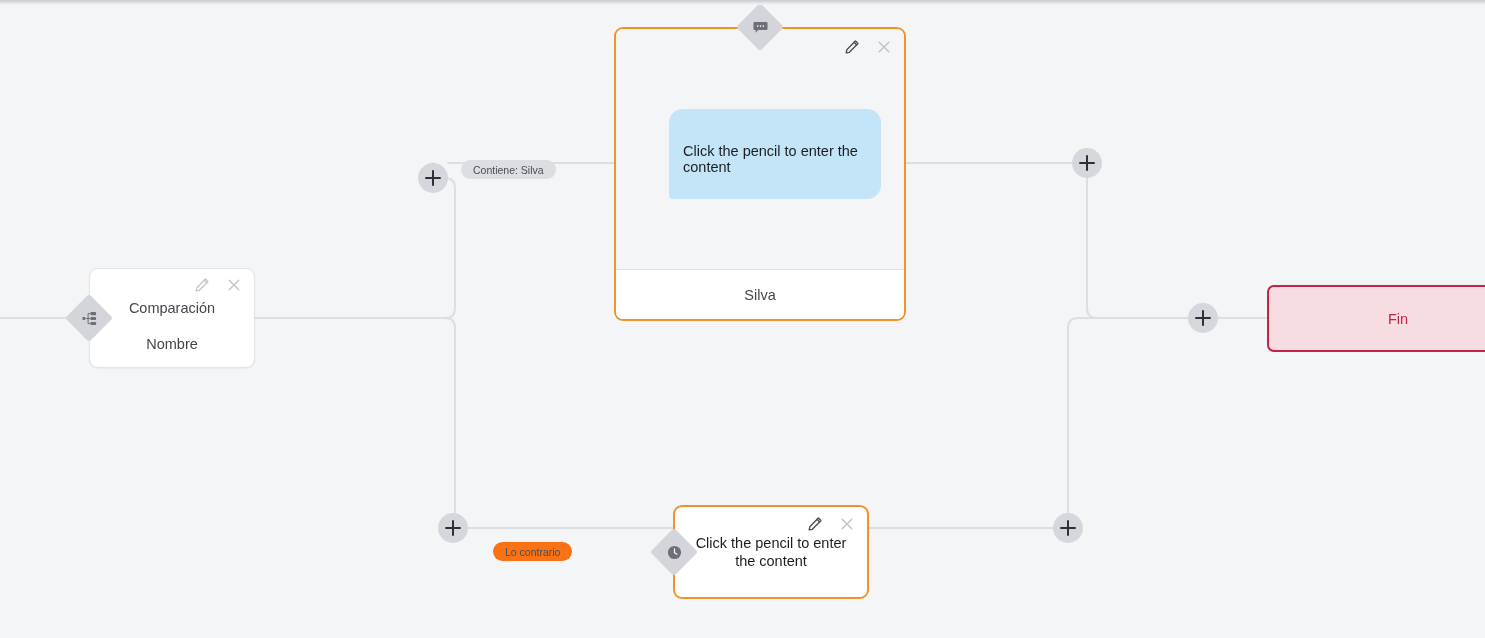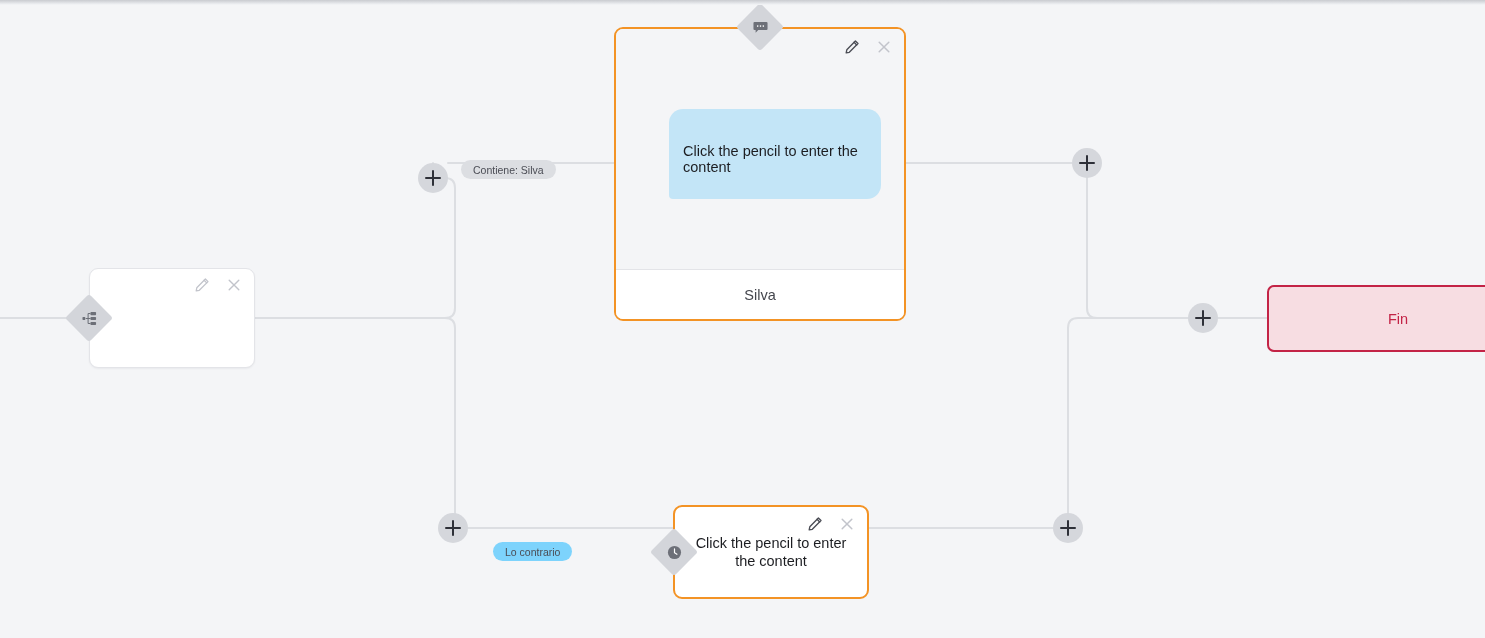--- a/index.html
+++ b/index.html
@@ -212,21 +212,21 @@
     align-items: center;
     justify-content: center;
     border-radius: 10px;
     font-size: 10.5px;
     color: #4b4d55;
     padding: 0 12px;
     white-space: nowrap;
     cursor: pointer;
   }
   .edge-label.grey { background: #dcdee2; }
-  .edge-label.white { background: #7dd3fc; }
+  .edge-label.white { background: #f97316; }
 
   
   .plus {
     position: absolute;
     width: 30px;
     height: 30px;
     margin-left: -15px;
     margin-top: -15px;
     border-radius: 50%;
     background: #d5d7dc;
@@ -292,20 +292,24 @@
           <path d="M11.4 2.0 L14.0 4.6 L5.3 13.3 L2.2 13.9 L2.8 10.8 Z"></path>
           <path d="M10.1 3.3 L12.7 5.9"></path>
         </svg>
       </span>
       <span class="ic">
         <svg viewBox="0 0 16 16" fill="none" stroke="#c2c4cb" stroke-width="1.4" stroke-linecap="round">
           <path d="M3.2 3.2 L12.8 12.8 M12.8 3.2 L3.2 12.8"></path>
         </svg>
       </span>
     </div>
+    <div class="cmp-body">
+      <span class="cmp-line1">Comparación</span>
+      <span class="cmp-line2">Nombre</span>
+    </div>
   </div>
 
   <div class="node" id="node-mensaje">
     <div class="diamond">
       <span class="dm-ic">
         <svg viewBox="0 0 16 16" width="15" height="15">
           <path d="M1.6 2.2 H14.4 A1.1 1.1 0 0 1 15.5 3.3 V9.6 A1.1 1.1 0 0 1 14.4 10.7 H5.6 L2.8 13.6 V10.7 H1.6 A1.1 1.1 0 0 1 0.5 9.6 V3.3 A1.1 1.1 0 0 1 1.6 2.2 Z" fill="#6d7078"></path>
           <circle cx="5.0" cy="6.5" r="0.85" fill="#ffffff"></circle>
           <circle cx="8.0" cy="6.5" r="0.85" fill="#ffffff"></circle>
           <circle cx="11.0" cy="6.5" r="0.85" fill="#ffffff"></circle>

